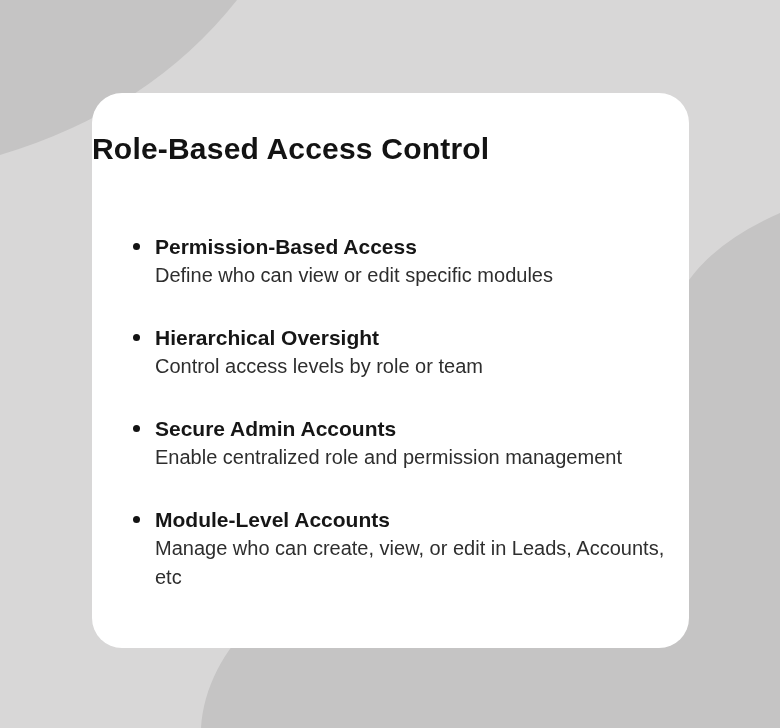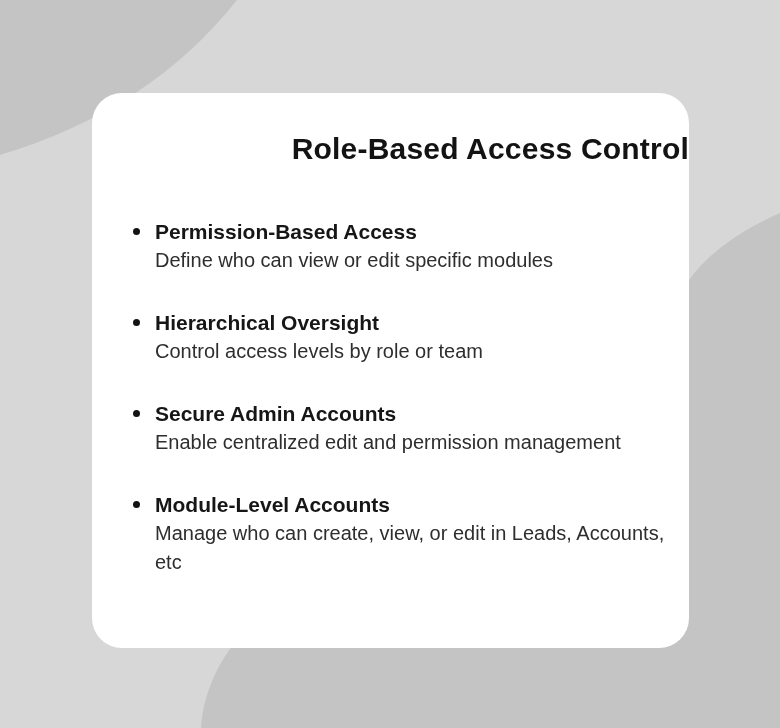--- a/index.html
+++ b/index.html
@@ -30,30 +30,30 @@
     position: absolute;
     left: 92px;
     top: 93px;
     width: 597px;
     height: 555px;
     background: var(--card-background);
     border-radius: 30px;
   }
   .card-title {
     margin-top: 37px;
-    text-align: right;
+    text-align: left;
     font-size: 30px;
     font-weight: 700;
     letter-spacing: 0.2px;
     color: var(--title-text);
     line-height: 38px;
   }
   .feature-list {
     list-style: none;
-    margin-top: 49px;
+    margin-top: 64px;
   }
   .feature-item {
     display: flex;
     align-items: flex-start;
     margin-bottom: 33px;
   }
   .feature-item:last-child { margin-bottom: 0; }
   .dot {
     flex: none;
     width: 7px;
@@ -103,21 +103,21 @@
       <div class="item-text">
         <div class="item-heading">Hierarchical Oversight</div>
         <div class="item-desc">Control access levels by role or team</div>
       </div>
     </li>
 
     <li class="feature-item">
       <span class="dot"></span>
       <div class="item-text">
         <div class="item-heading">Secure Admin Accounts</div>
-        <div class="item-desc">Enable centralized edit and permission management</div>
+        <div class="item-desc">Enable centralized role and permission management</div>
       </div>
     </li>
 
     <li class="feature-item">
       <span class="dot"></span>
       <div class="item-text">
         <div class="item-heading">Module-Level Accounts</div>
         <div class="item-desc">Manage who can create, view, or edit in Leads, Accounts, etc</div>
       </div>
     </li>

